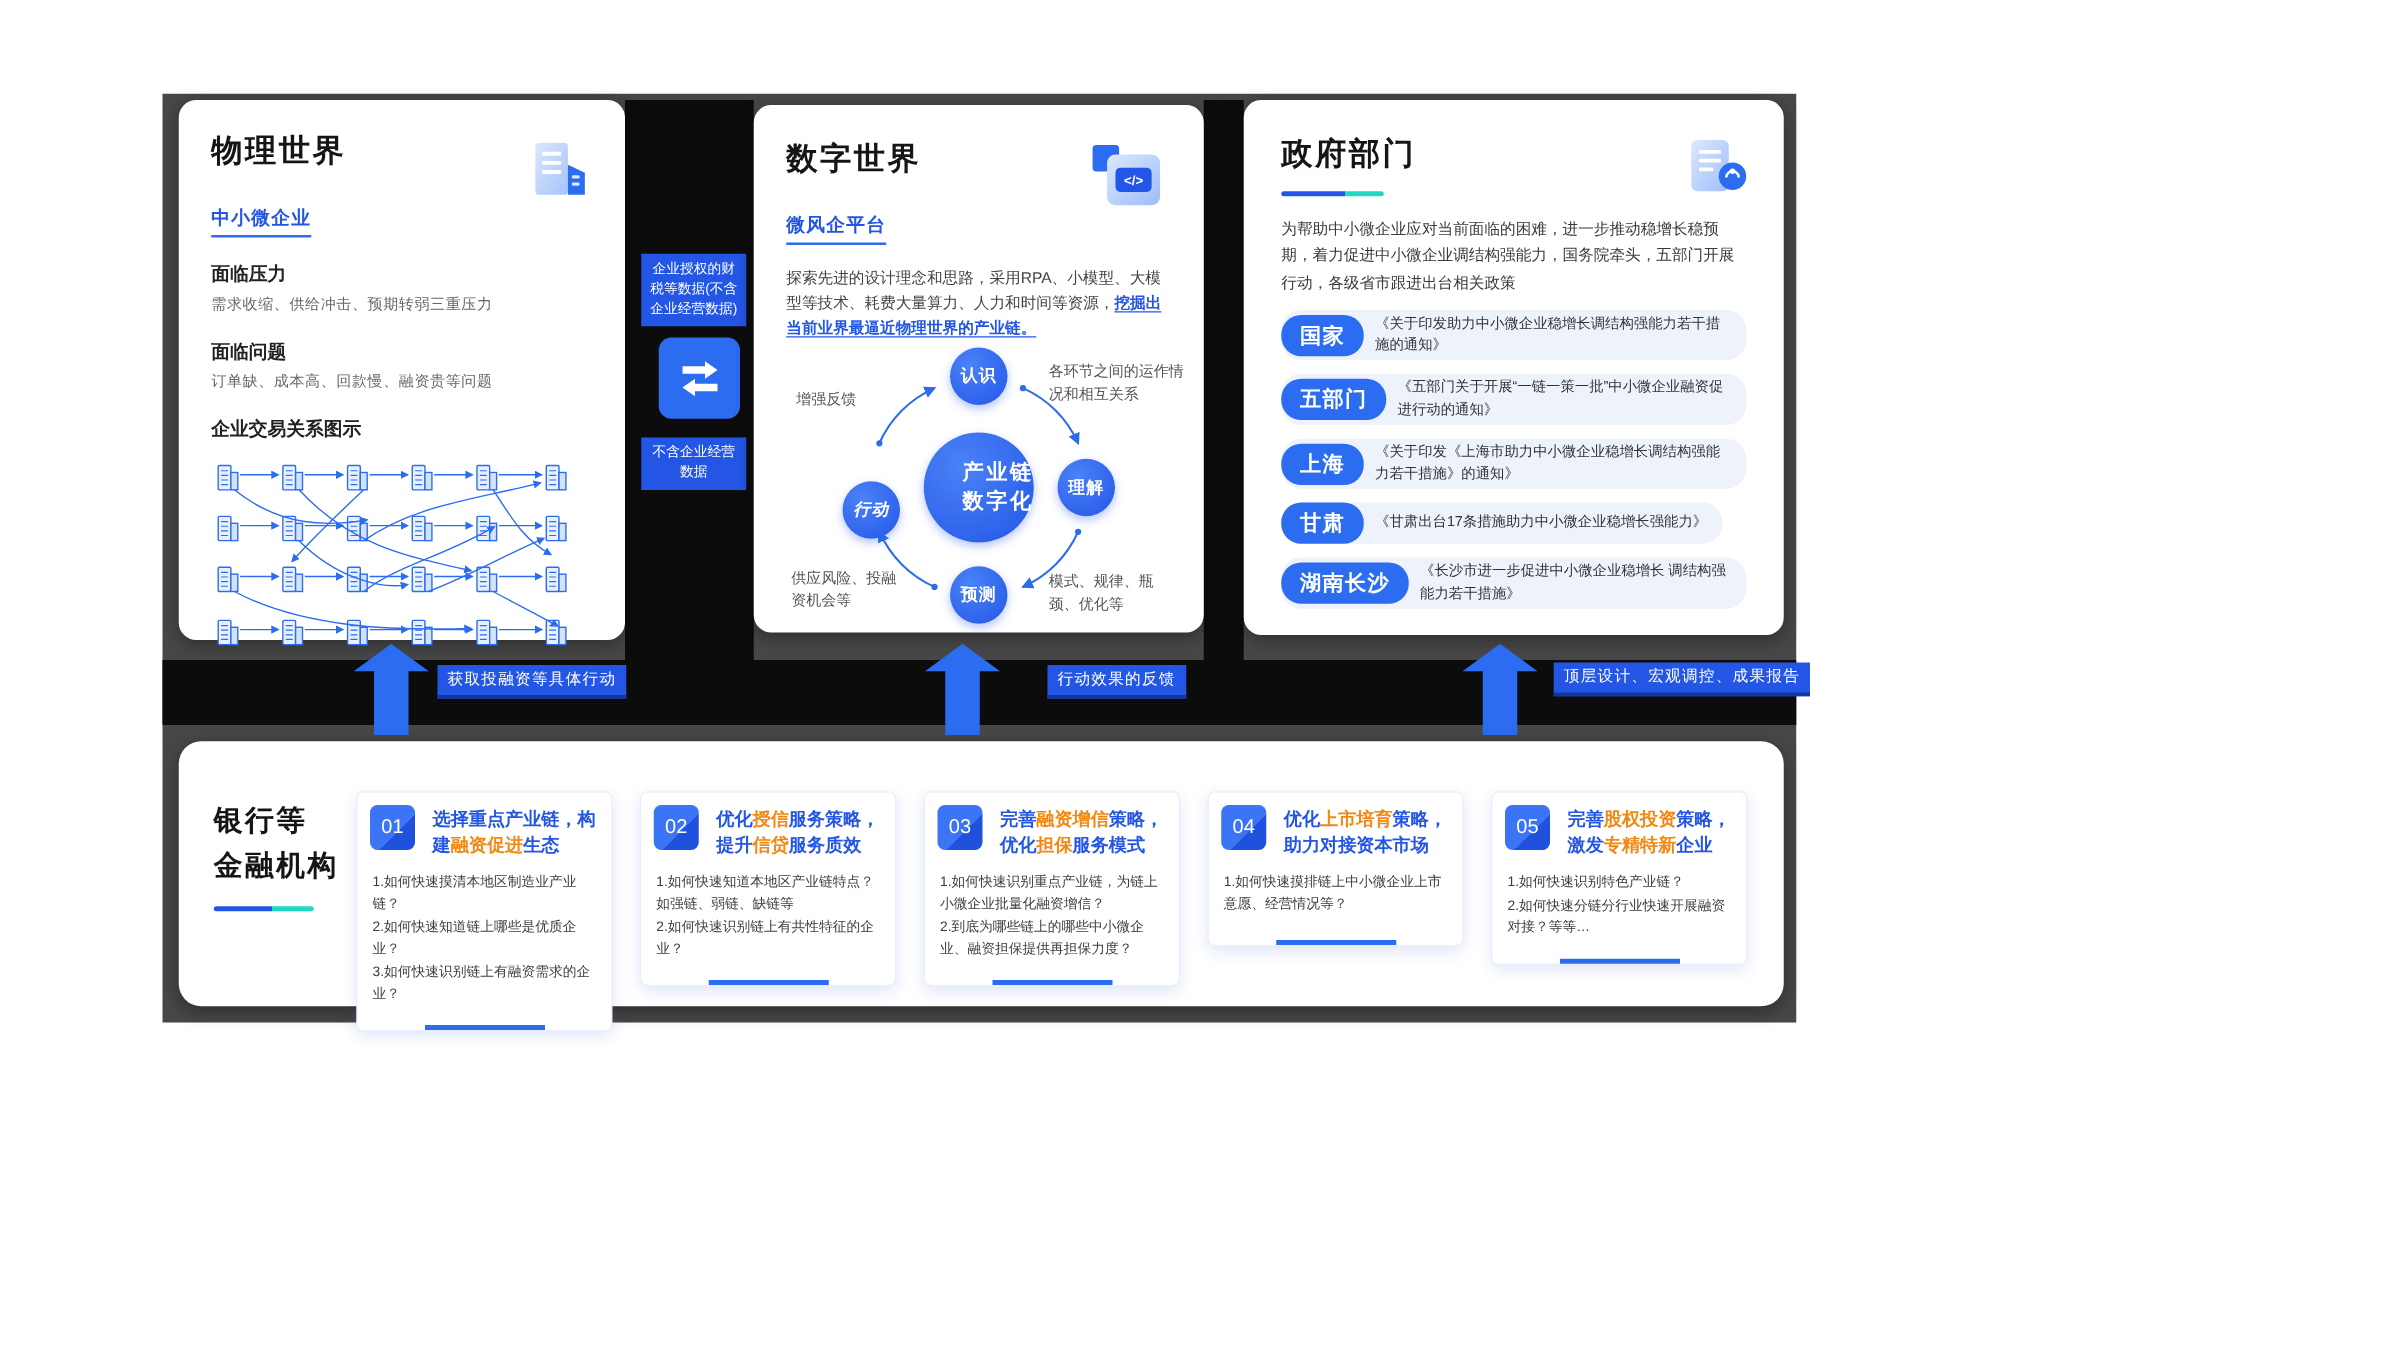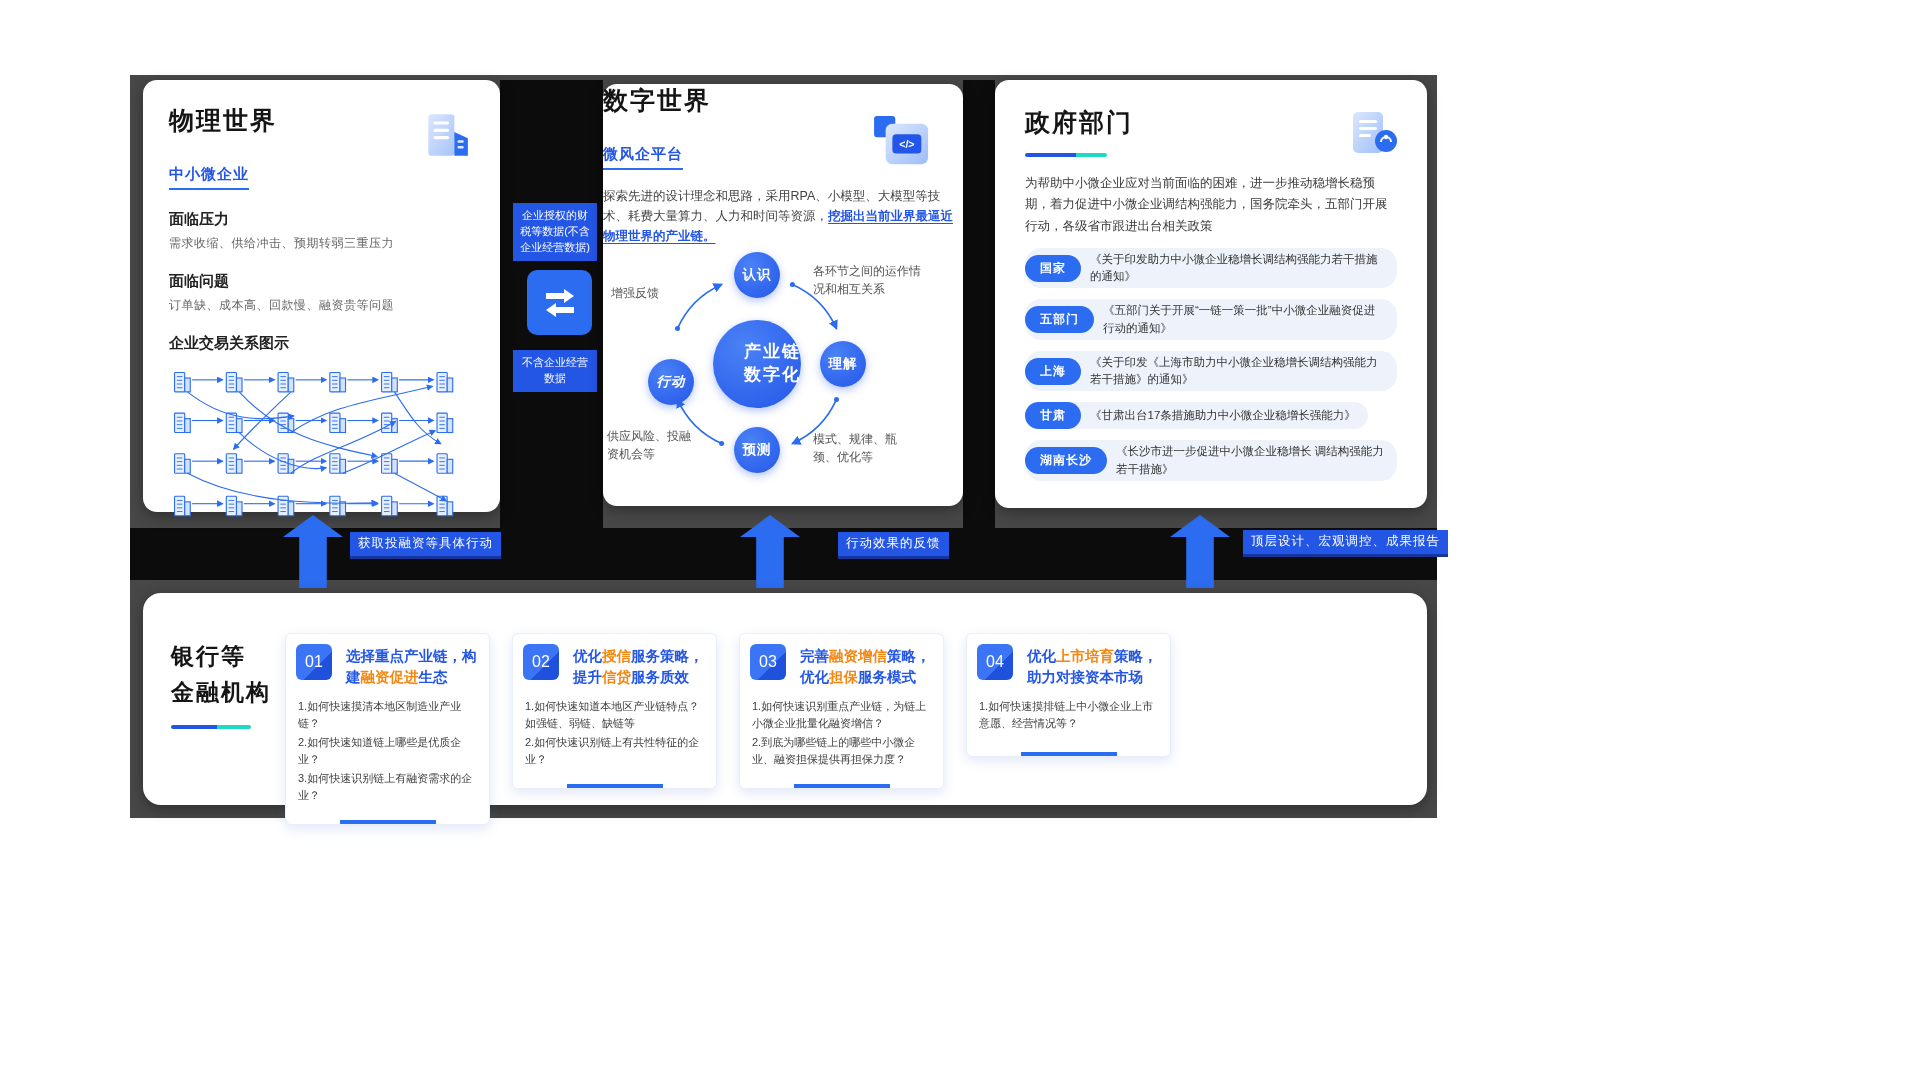--- a/index.html
+++ b/index.html
@@ -4,21 +4,21 @@
 <style>
   html,body{margin:0;padding:0;background:#fff;}
   body{font-family:"Liberation Sans","DejaVu Sans",sans-serif;color:#222;}
   .stage{position:relative;width:1920px;height:1080px;background:#fff;overflow:hidden;}
   .canvas{position:absolute;left:130px;top:75px;width:1307px;height:743px;background:#474747;}
   .blackcol{position:absolute;background:#0c0c0c;}
   .band{position:absolute;left:0;top:453px;width:100%;height:52px;background:#0c0c0c;}
 
   .card{position:absolute;background:#fff;border-radius:14px;box-shadow:0 4px 14px rgba(0,0,0,.35);}
   .panel1{left:13px;top:5px;width:357px;height:432px;padding:24px 26px;box-sizing:border-box;}
-  .panel2{left:473px;top:9px;width:360px;height:422px;box-sizing:border-box;}
+  .panel2{left:473px;top:9px;width:360px;height:422px;padding:26px;box-sizing:border-box;}
   .panel3{left:865px;top:5px;width:432px;height:428px;padding:26px 30px;box-sizing:border-box;}
   .bankcard{left:13px;top:518px;width:1284px;height:212px;border-radius:18px;}
 
   .ptitle{margin:0;font-size:25px;font-weight:700;color:#151515;letter-spacing:2px;}
   .subtitle{display:inline-block;margin-top:10px;font-size:15px;font-weight:700;color:#2456e6;
             padding-bottom:4px;border-bottom:2px solid #2b6cf0;letter-spacing:1px;}
   .uline{margin-top:14px;width:82px;height:4px;border-radius:2px;
          background:linear-gradient(90deg,#2456e6 62%,#1fd9c3 62%);}
   .panel-icon{position:absolute;top:30px;right:28px;}
 
@@ -35,21 +35,21 @@
   .cnode{position:absolute;transform:translate(-50%,-50%);display:flex;align-items:center;justify-content:center;
          border-radius:50%;background:radial-gradient(circle at 35% 30%,#4a82f6,#2356e8);color:#fff;font-weight:700;
          box-shadow:0 3px 8px rgba(35,86,232,.35);}
   .cnode.small{width:46px;height:46px;font-size:13.5px;letter-spacing:1px;}
   .cnode.center{width:88px;height:88px;font-size:17px;flex-direction:column;line-height:1.35;letter-spacing:2px;align-items:flex-end;}
   .cyclabel{position:absolute;font-size:12px;color:#555;line-height:1.5;}
 
   .gov-intro{margin:16px 0 0 0;font-size:12.5px;line-height:1.7;color:#3a3a3a;}
   .policy-row{display:flex;align-items:center;width:fit-content;max-width:100%;margin-top:11px;
               background:#edf2fb;border-radius:16px;}
-  .pill{flex:none;background:#2b6cf0;color:#fff;font-size:12px;font-weight:700;border-radius:16px;
+  .pill{flex:none;background:#2b6cf0;color:#fff;font-size:17px;font-weight:700;border-radius:16px;
         padding:5px 15px;white-space:nowrap;letter-spacing:1px;}
   .ptext{padding:3px 12px 3px 9px;font-size:11.5px;color:#333;line-height:1.5;}
 
   .conn-box{position:absolute;background:#2456e6;color:#fff;font-size:11px;line-height:1.45;
             padding:5px 6px;text-align:center;box-sizing:border-box;}
   .conn-a{left:383px;top:128px;width:84px;}
   .conn-b{left:383px;top:275px;width:84px;}
   .conn-arrow{position:absolute;left:397px;top:195px;width:65px;height:65px;background:#2b6cf0;border-radius:10px;
               display:flex;align-items:center;justify-content:center;}
 
@@ -345,18 +345,27 @@
 
         <div class="qcard">
           <div class="qnum">04</div>
           <div class="qtitle"><span>优化</span><span class="hl">上市培育</span><span>策略，助力对接资本市场</span></div>
           <div class="qbody">
             <div>1.如何快速摸排链上中小微企业上市意愿、经营情况等？</div>
           </div>
           <div class="card-underline"></div>
         </div>
 
+        <div class="qcard">
+          <div class="qnum">05</div>
+          <div class="qtitle"><span>完善</span><span class="hl">股权投资</span><span>策略，激发</span><span class="hl">专精特新</span><span>企业</span></div>
+          <div class="qbody">
+            <div>1.如何快速识别特色产业链？</div>
+            <div>2.如何快速分链分行业快速开展融资对接？等等…</div>
+          </div>
+          <div class="card-underline"></div>
+        </div>
 
       </div>
     </section>
 
   </div>
 </div>
 
 </body></html>

